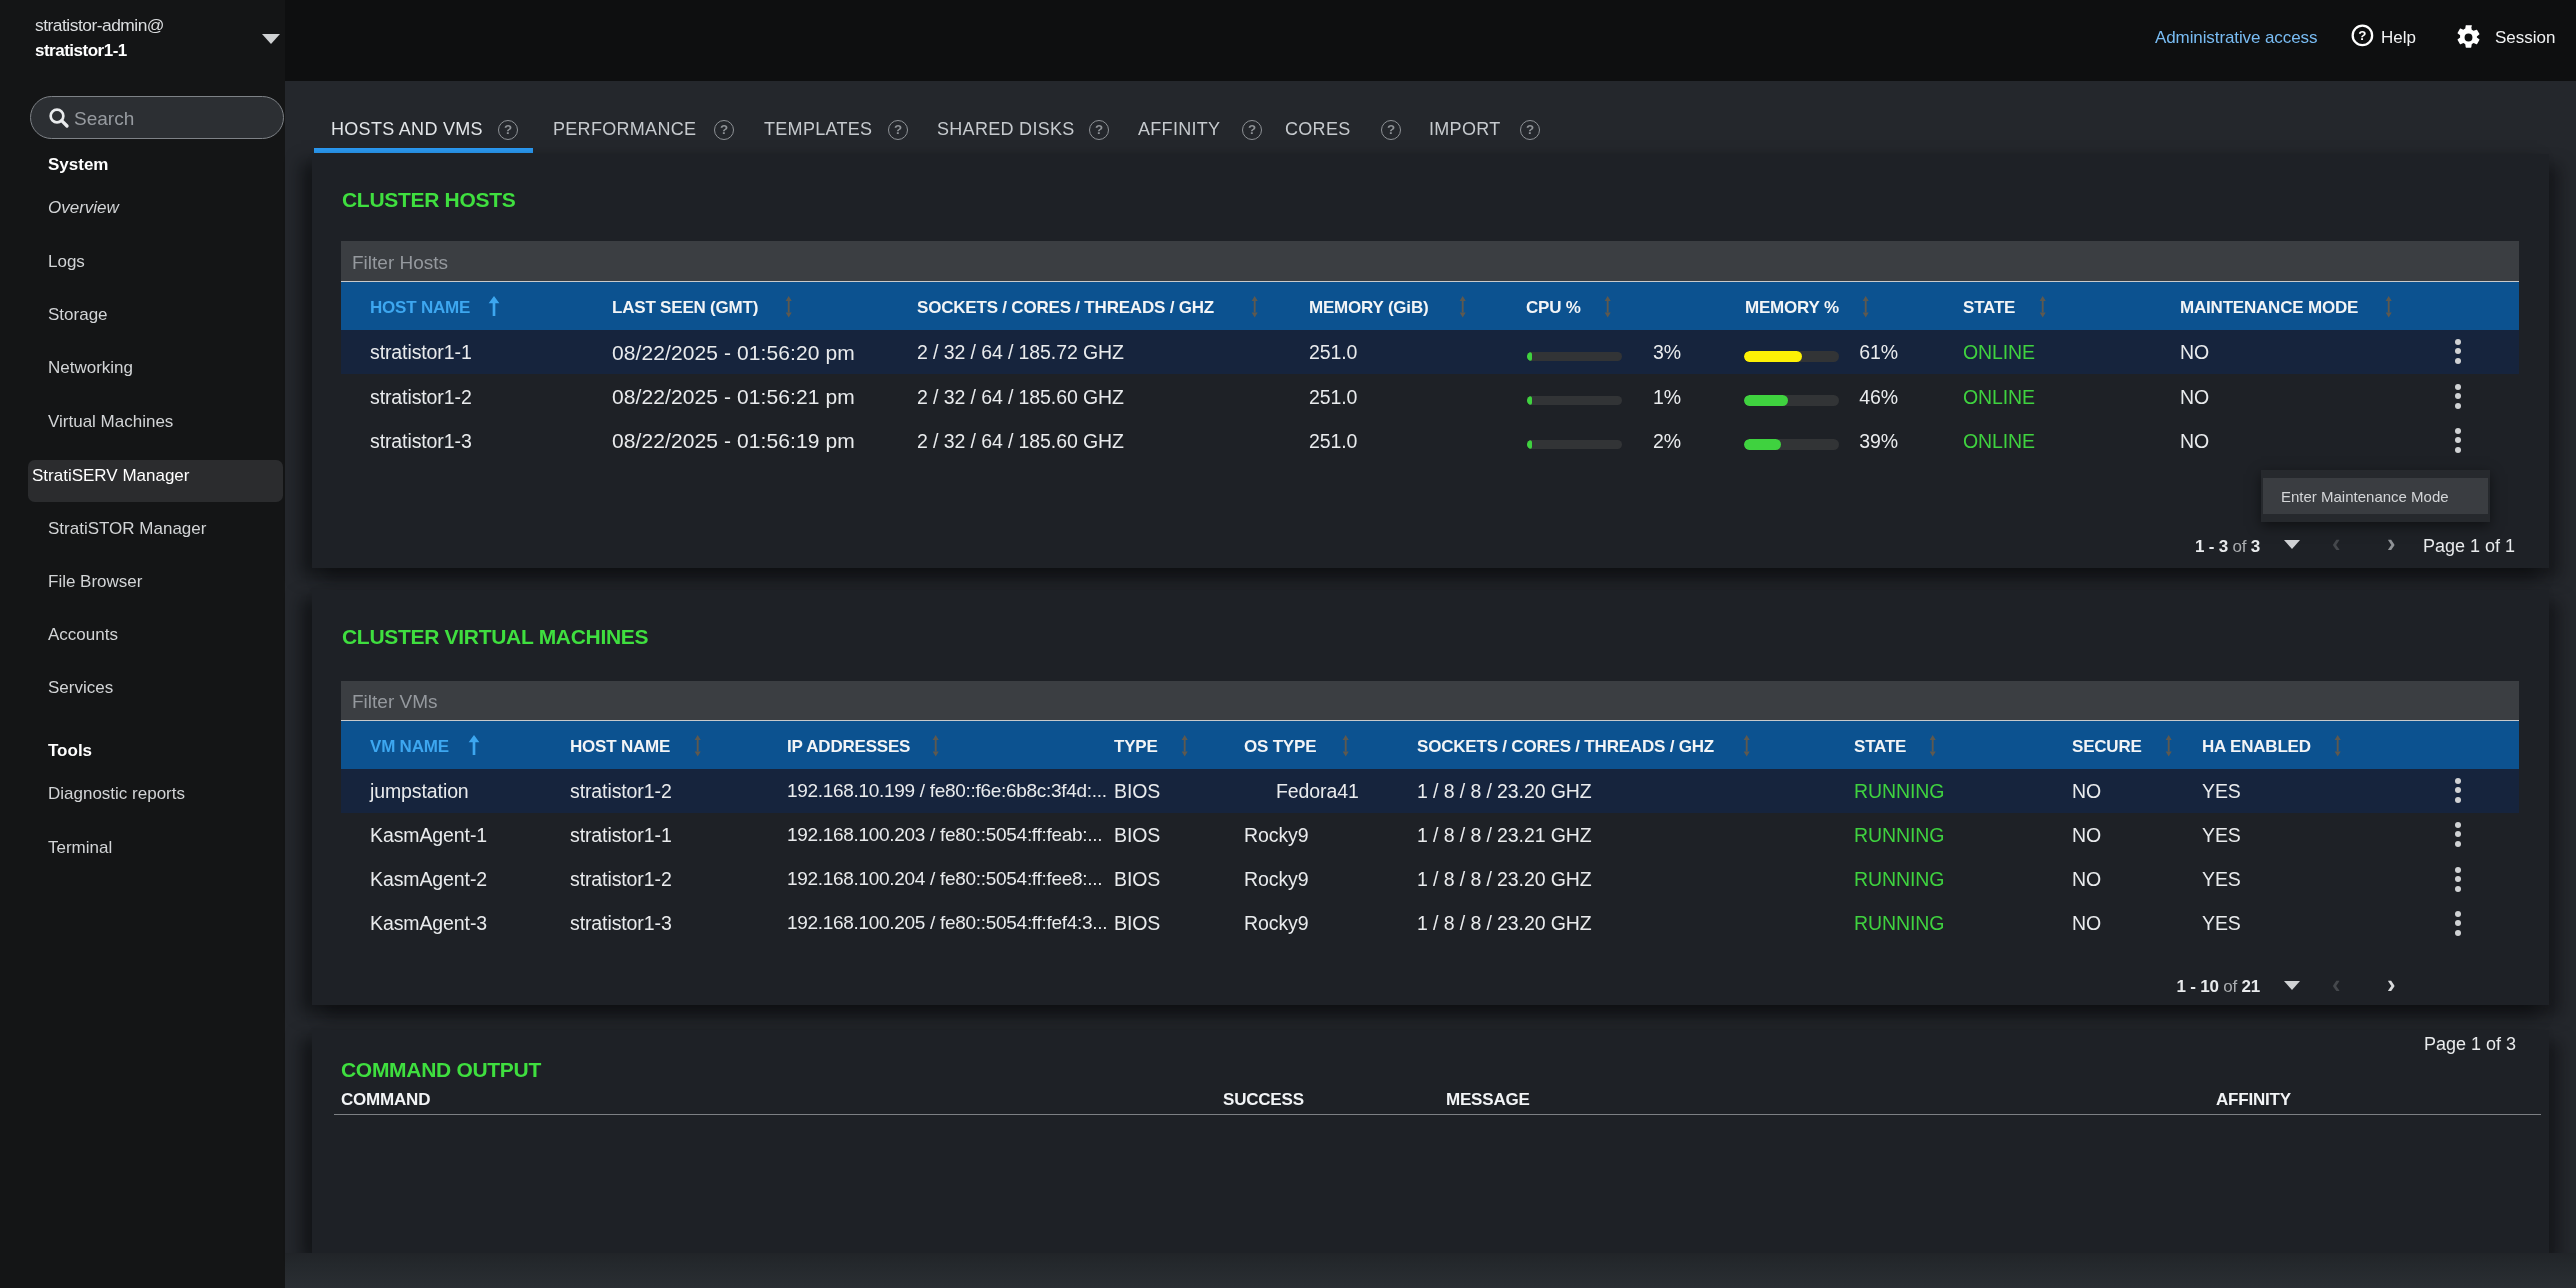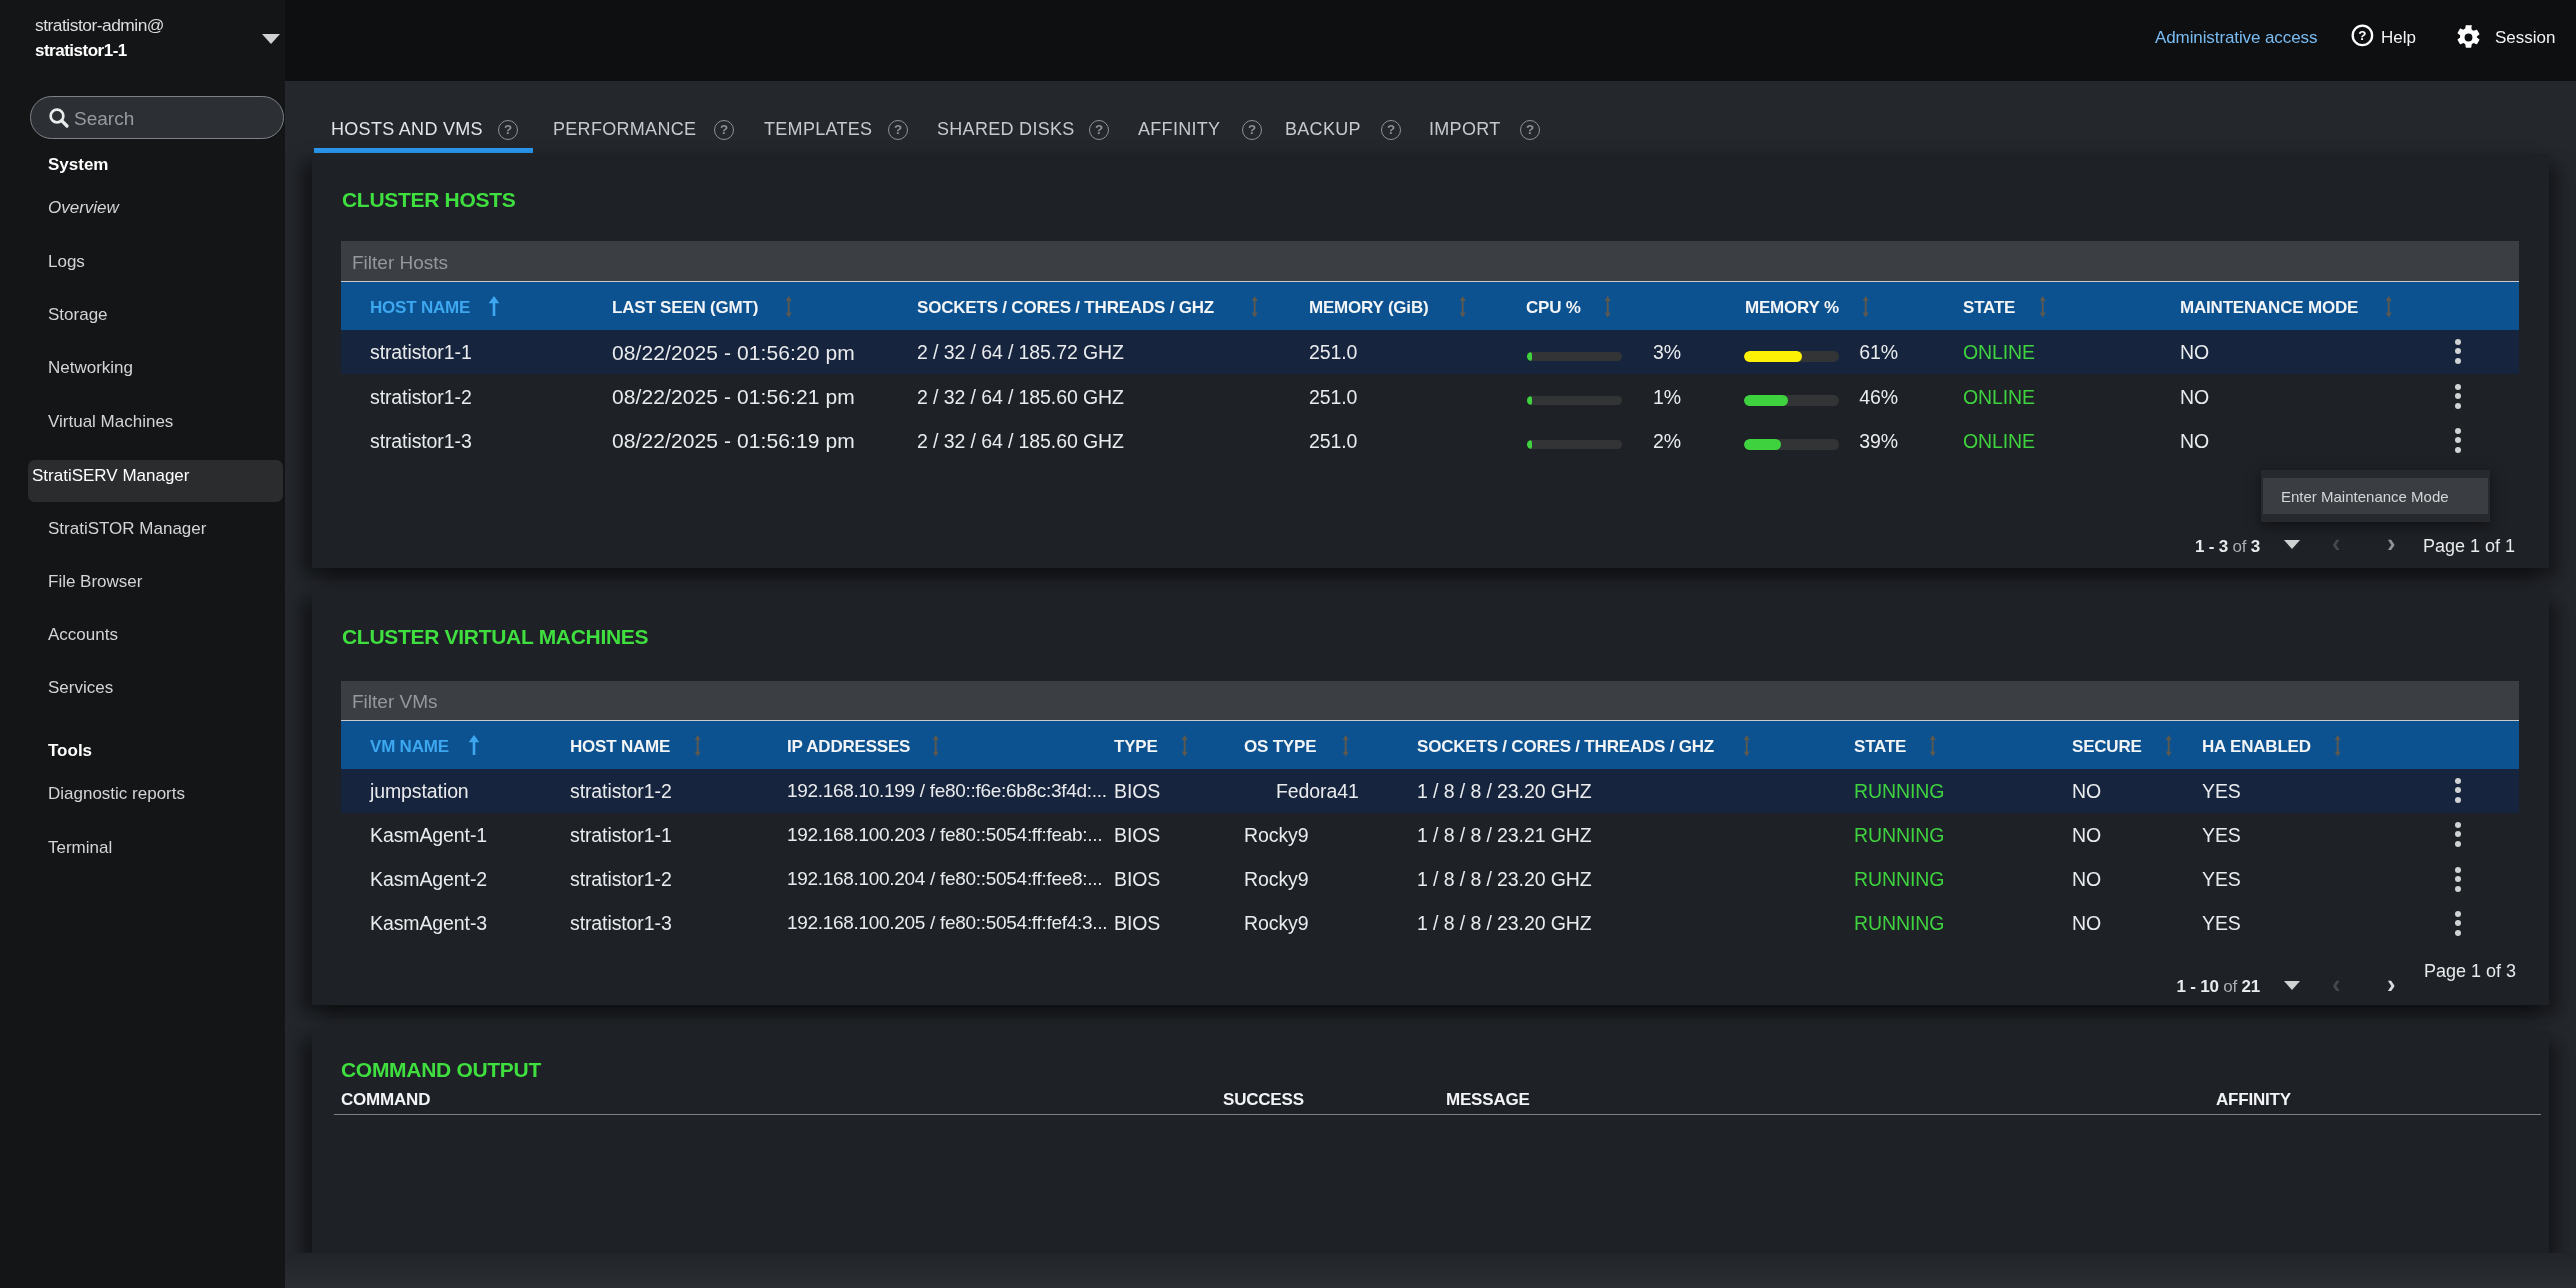--- a/index.html
+++ b/index.html
@@ -74,21 +74,21 @@
 <div class="abs tab" style="left:331px;top:119px;color:#e2e5e8;">HOSTS AND VMS</div>
 <div class="abs qm" style="left:498px;top:120px;">?</div>
 <div class="abs tab" style="left:553px;top:119px;">PERFORMANCE</div>
 <div class="abs qm" style="left:714px;top:120px;">?</div>
 <div class="abs tab" style="left:764px;top:119px;">TEMPLATES</div>
 <div class="abs qm" style="left:888px;top:120px;">?</div>
 <div class="abs tab" style="left:937px;top:119px;">SHARED DISKS</div>
 <div class="abs qm" style="left:1089px;top:120px;">?</div>
 <div class="abs tab" style="left:1138px;top:119px;">AFFINITY</div>
 <div class="abs qm" style="left:1242px;top:120px;">?</div>
-<div class="abs tab" style="left:1285px;top:119px;">BACKUP</div>
+<div class="abs tab" style="left:1285px;top:119px;">CORES</div>
 <div class="abs qm" style="left:1381px;top:120px;">?</div>
 <div class="abs tab" style="left:1429px;top:119px;">IMPORT</div>
 <div class="abs qm" style="left:1520px;top:120px;">?</div>
 <div class="abs" style="left:314px;top:148px;width:219px;height:4.7px;background:#2b9af3;"></div>
 <div class="abs panel" style="top:154px;height:414px;"></div>
 <div class="abs panel" style="top:590px;height:415px;"></div>
 <div class="abs panel" style="top:1030px;height:223px;"></div>
 <div class="abs" style="left:285px;top:1253px;width:2291px;height:35px;background:linear-gradient(180deg,#212428 0%,#24282c 30%,#2a2e33 100%);"></div>
 <div class="abs grntitle" style="left:342px;top:188px;">CLUSTER HOSTS</div>
 <div class="abs filterband" style="left:341px;top:241px;width:2178px;height:41px;"></div>
@@ -283,21 +283,21 @@
 <div class="abs cell" style="left:2202px;top:912px;">YES</div>
 <div class="abs kebab" style="left:2455px;top:911px;width:6px;">
     <span></span>
     <span></span>
     <span></span>
   </div>
 <div class="abs pgbold" style="left:2086px;top:977px;width:174px;text-align:right;">1 - 10 <span class="pgof">of</span> 21</div>
 <div class="abs" style="left:2284px;top:981px;width:0;height:0;border-left:8.7px solid transparent;border-right:8.7px solid transparent;border-top:9.4px solid #d0d2d4;"></div>
 <div class="abs chev" style="left:2332px;top:970px;color:#45484c;">‹</div>
 <div class="abs chev" style="left:2387px;top:970px;color:#d8dadc;">›</div>
-<div class="abs pgtext" style="left:2424px;top:961px;text-align:right;">Page 1 of 3</div>
+<div class="abs pgtext" style="left:2424px;top:1034px;text-align:right;">Page 1 of 3</div>
 <div class="abs grntitle" style="left:341px;top:1058px;">COMMAND OUTPUT</div>
 <div class="abs th" style="left:341px;top:1090px;">COMMAND</div>
 <div class="abs th" style="left:1223px;top:1090px;">SUCCESS</div>
 <div class="abs th" style="left:1446px;top:1090px;">MESSAGE</div>
 <div class="abs th" style="left:2216px;top:1090px;">AFFINITY</div>
 <div class="abs" style="left:334px;top:1114px;width:2207px;height:1.3px;background:#7d8084;"></div>
 <div class="abs" style="left:2261px;top:470px;width:229px;height:52px;background:#26292d;box-shadow:0 4px 12px rgba(0,0,0,0.5);"></div>
 <div class="abs" style="left:2263px;top:478px;width:225px;height:36px;background:#3a3d41;"></div>
 <div class="abs" style="left:2281px;top:488px;color:#d4d6d8;font-size:15px;">Enter Maintenance Mode</div>
 

